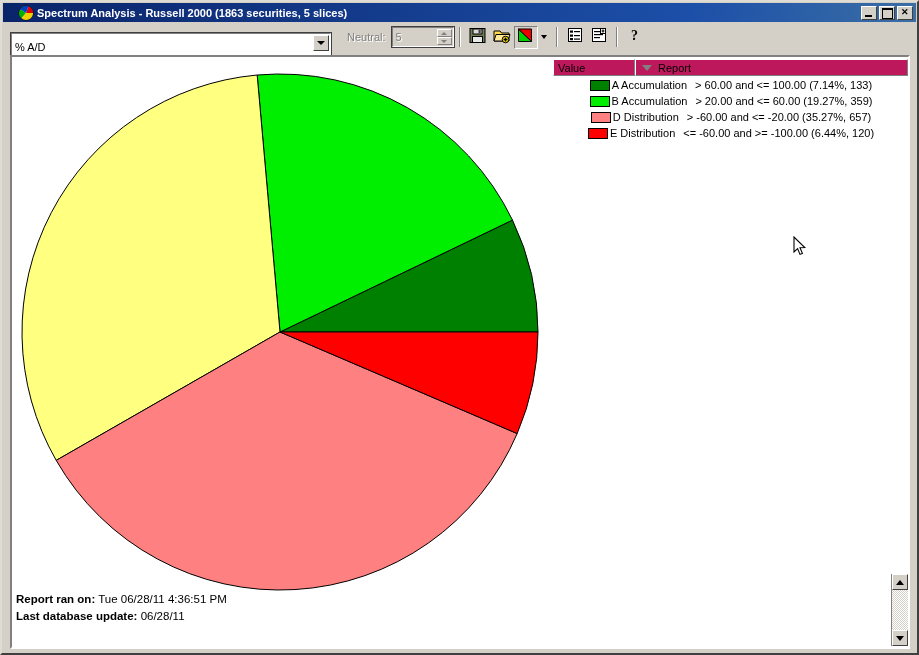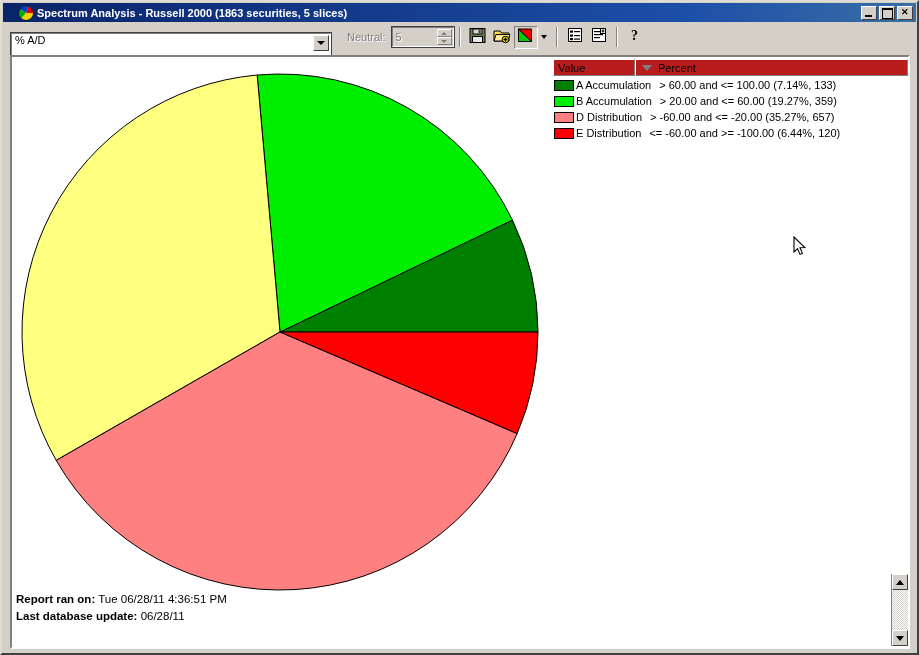--- a/index.html
+++ b/index.html
@@ -68,21 +68,21 @@
     background: #d4d0c8;
     display: flex; align-items: center;
     padding-left: 4px;
   }
   .combo {
     width: 320px; height: 28px;
     background: #ffffff;
     border-left: 1px solid #808080; border-top: 1px solid #808080;
     border-right: 1px solid #ffffff; border-bottom: 1px solid #ffffff;
     outline: 1px solid #404040;
-    display: flex; align-items: flex-start;
+    display: flex; align-items: center;
     position: relative;
     margin-left: 4px;
     margin-top: 20px;
   }
   .combo-text {
     font-size: 11px; color: #000; padding-left: 3px;
     font-family: "Liberation Sans", sans-serif;
   }
   .combo-btn {
     position: absolute; right: 1px; top: 1px;
@@ -175,21 +175,21 @@
     position: absolute;
     left: 541px; top: 2px;
     width: 355px; height: 95px;
   }
   .legend-header {
     display: flex; height: 17px;
     background: #d4d0c8;
     margin-left: 0px;
   }
   .lh-cell {
-    background: #b91c1c;
+    background: #be185d;
     border-left: 1px solid #ffffff; border-top: 1px solid #ffffff;
     border-right: 1px solid #808080; border-bottom: 1px solid #808080;
     display: flex; align-items: center;
     font-size: 11px; color: #000;
     padding-left: 4px;
     font-family: "Liberation Sans", sans-serif;
   }
   .lh-value { width: 82px; }
   .lh-percent { flex: 1; }
   .sort-tri {
@@ -199,20 +199,21 @@
     border-top: 6px solid #808080;
     margin-right: 6px; margin-left: 2px;
   }
   .legend-rows { padding-top: 1px; }
   .legend-row {
     display: flex; align-items: center;
     height: 16px;
     font-size: 11px; color: #000;
     font-family: "Liberation Sans", sans-serif;
     white-space: nowrap;
+    justify-content: center;
   }
   .swatch {
     width: 20px; height: 11px;
     border: 1px solid #000;
     margin-right: 2px; margin-left: 1px;
     flex: none;
   }
   .lr-name { margin-right: 8px; }
   .lr-desc { }
 
@@ -394,21 +395,21 @@
         </svg>
     </div>
 
     <div class="legend">
       <div class="legend-header">
         <div class="lh-cell lh-value">
           <span>Value</span>
         </div>
         <div class="lh-cell lh-percent">
           <span class="sort-tri"></span>
-          <span>Percent</span>
+          <span>Report</span>
         </div>
       </div>
       <div class="legend-rows" id="legend-rows">
           <div class="legend-row">
             <span class="swatch" style="background: rgb(0, 128, 0);"></span>
             <span class="lr-name">A Accumulation</span>
             <span class="lr-desc">&gt; 60.00 and &lt;= 100.00 (7.14%, 133)</span>
           </div>
           <div class="legend-row">
             <span class="swatch" style="background: rgb(0, 238, 0);"></span>

